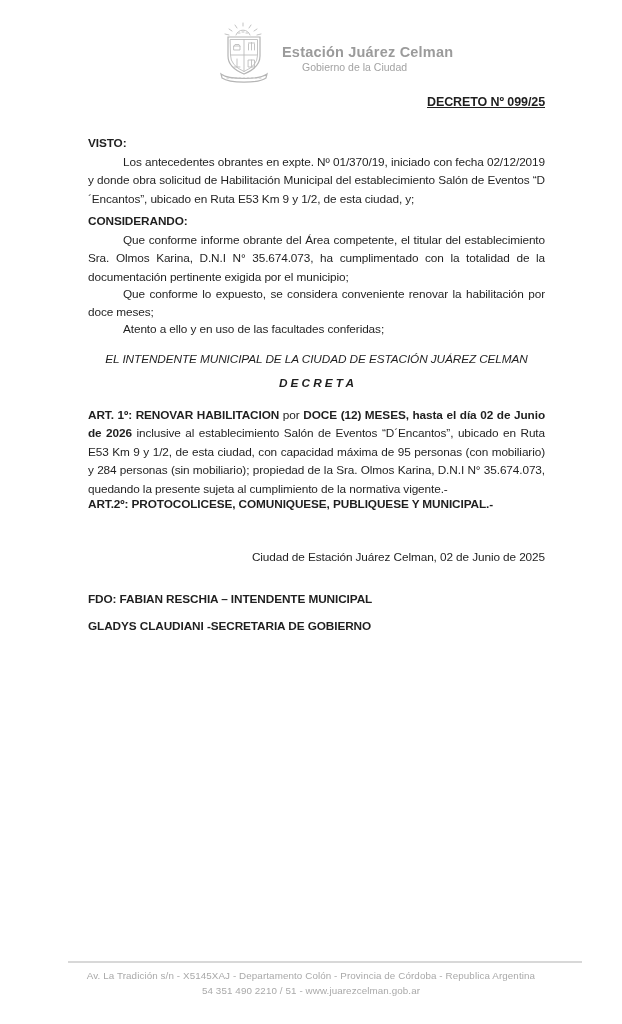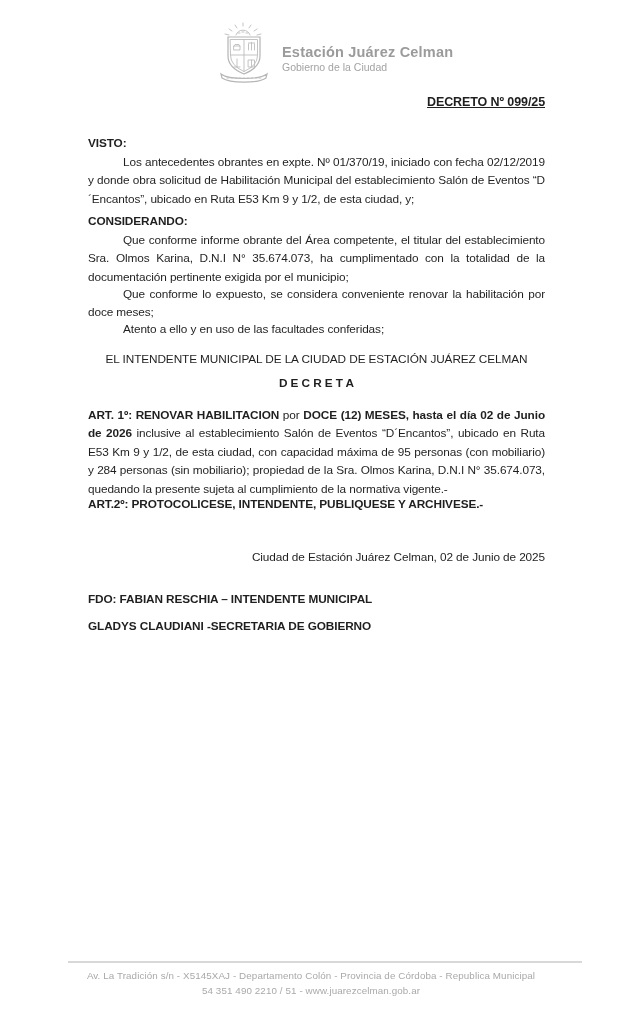--- a/index.html
+++ b/index.html
@@ -23,36 +23,37 @@
     font-weight: bold;
     color: #9b9b9b;
     letter-spacing: 0.2px;
     white-space: nowrap;
   }
   .org-subtitle {
     font-size: 10.5px;
     color: #a3a3a3;
     margin-top: 1px;
     white-space: nowrap;
+    margin-left: 20px;
   }
 
   
   .body-block {
     left: 88px;
     width: 457px;
     font-size: 11.8px;
     line-height: 18.4px;
     letter-spacing: -0.1px;
   }
   .decree-title { top: 93px; text-align: right; font-weight: bold; font-size: 12.5px; }
   .decree-title span { text-decoration: underline; }
   .label { font-weight: bold; }
   .para { text-align: justify; text-indent: 35px; }
   .noindent { text-indent: 0; }
-  .center { text-align: center; }
+  .center { text-align: center; font-style: italic; }
   .right { text-align: right; }
   .bold { font-weight: bold; }
   .art b { font-weight: bold; }
 
   
   .footer-rule {
     left: 68px; top: 961px; width: 514px; height: 0;
     border-top: 2px solid #d8d8d8;
   }
   .footer-text {
@@ -108,26 +109,26 @@
 
   <div class="abs body-block label" style="top:212px">CONSIDERANDO:</div>
   <div class="abs body-block para" style="top:231px">Que conforme informe obrante del Área competente, el titular del establecimiento Sra. Olmos Karina, D.N.I N° 35.674.073, ha cumplimentado con la totalidad de la documentación pertinente exigida por el municipio;</div>
   <div class="abs body-block para" style="top:285px">Que conforme lo expuesto, se considera conveniente renovar la habilitación por doce meses;</div>
   <div class="abs body-block para" style="top:320px">Atento a ello y en uso de las facultades conferidas;</div>
 
   <div class="abs body-block center" style="top:350px">EL INTENDENTE MUNICIPAL DE LA CIUDAD DE ESTACIÓN JUÁREZ CELMAN</div>
   <div class="abs body-block center bold" style="top:374px">D E C R E T A</div>
 
   <div class="abs body-block para noindent art" style="top:406px"><b>ART. 1º: RENOVAR HABILITACION</b><span> por </span><b>DOCE (12) MESES, hasta el día 02 de Junio de 2026</b><span> inclusive al establecimiento Salón de Eventos “D´Encantos”, ubicado en Ruta E53 Km 9 y 1/2, de esta ciudad, con capacidad máxima de 95 personas (con mobiliario) y 284 personas (sin mobiliario); propiedad de la Sra. Olmos Karina, D.N.I N° 35.674.073, quedando la presente sujeta al cumplimiento de la normativa vigente.-</span></div>
-  <div class="abs body-block bold" style="top:495px">ART.2º: PROTOCOLICESE, INTENDENTE, PUBLIQUESE Y ARCHIVESE.-</div>
+  <div class="abs body-block bold" style="top:495px">ART.2º: PROTOCOLICESE, COMUNIQUESE, PUBLIQUESE Y MUNICIPAL.-</div>
 
   <div class="abs body-block right" style="top:548px">Ciudad de Estación Juárez Celman, 02 de Junio de 2025</div>
 
   <div class="abs body-block bold" style="top:590px">FDO: FABIAN RESCHIA – INTENDENTE MUNICIPAL</div>
   <div class="abs body-block bold" style="top:617px">GLADYS CLAUDIANI -SECRETARIA DE GOBIERNO</div>
 
   <div class="abs footer-rule"></div>
   <div class="abs footer-text">
-    <div>Av. La Tradición s/n - X5145XAJ - Departamento Colón - Provincia de Córdoba - Republica Municipal</div>
+    <div>Av. La Tradición s/n - X5145XAJ - Departamento Colón - Provincia de Córdoba - Republica Argentina</div>
     <div>54 351 490 2210 / 51 - www.juarezcelman.gob.ar</div>
   </div>
 
 </div>
 
 </body></html>

